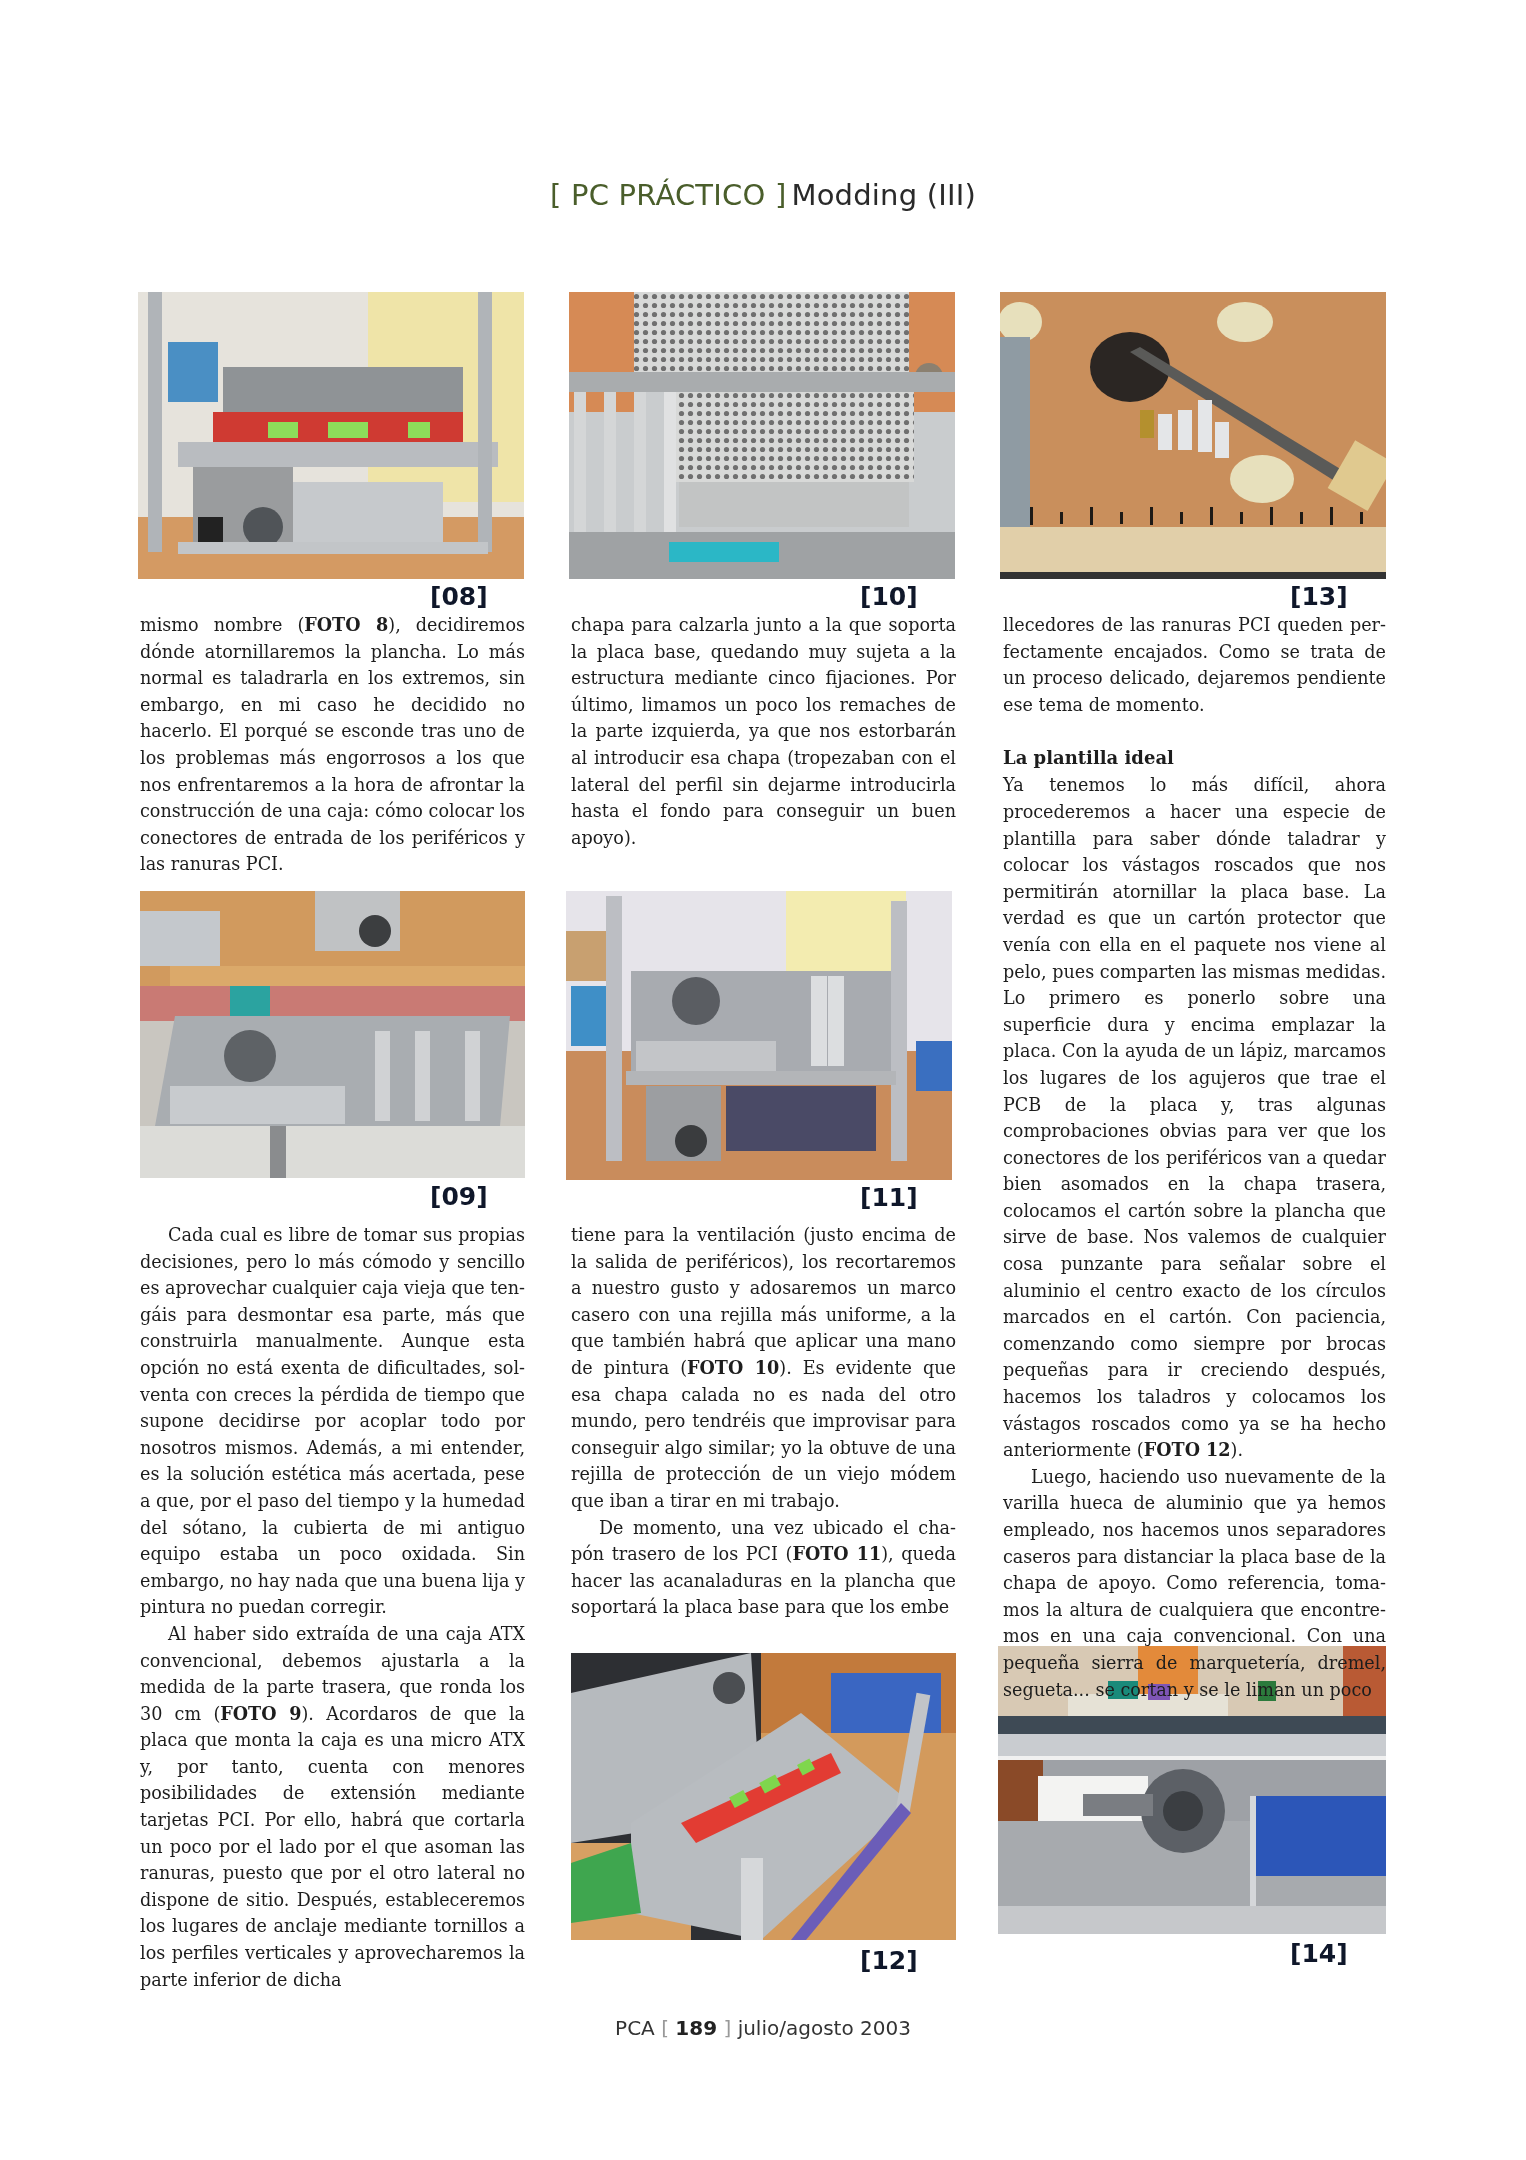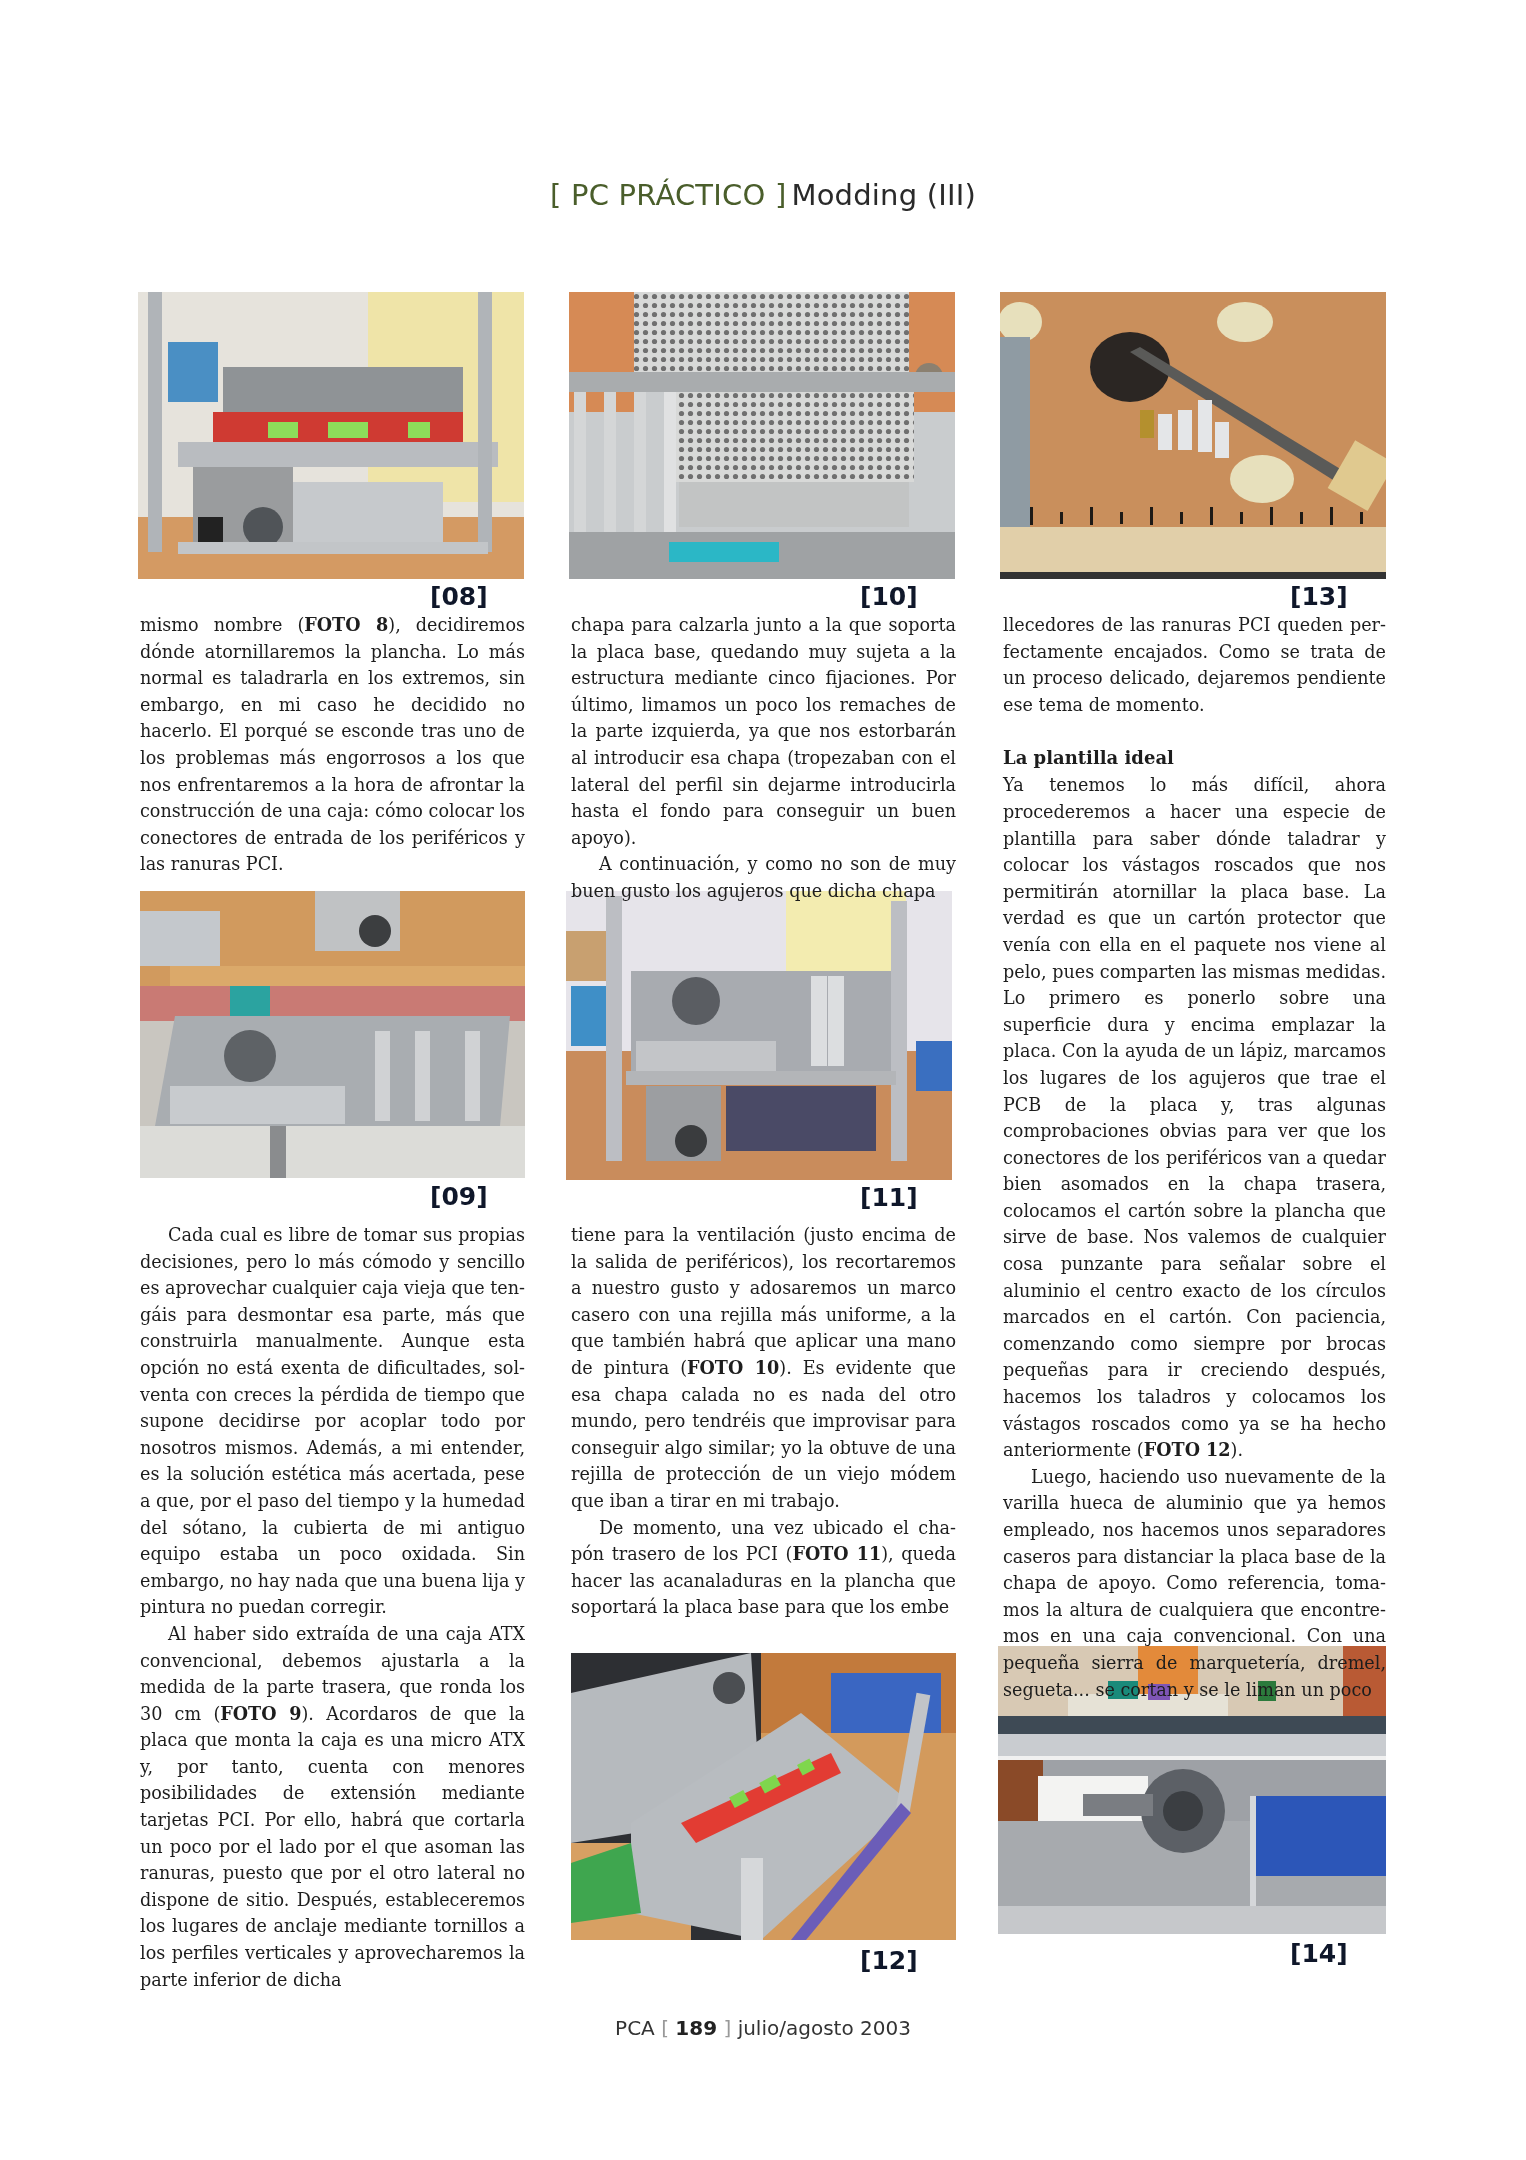--- a/index.html
+++ b/index.html
@@ -210,21 +210,20 @@
 <div class="col" style="left:140px;top:612px;width:385px;">
   <p><span>mismo nombre (</span><b>FOTO 8</b><span>), decidiremos dónde atornillaremos la plancha. Lo más normal es taladrarla en los extremos, sin embargo, en mi caso he decidido no hacerlo. El porqué se esconde tras uno de los problemas más engorrosos a los que nos enfrentaremos a la hora de afrontar la construcción de una caja: cómo colocar los conectores de entrada de los periféri­cos y las ranuras PCI.</span></p>
 </div>
 <div class="col" style="left:140px;top:1222px;width:385px;">
   <p class="ind">Cada cual es libre de tomar sus propias decisiones, pero lo más cómodo y sencillo es aprovechar cualquier caja vieja que ten­gáis para desmontar esa parte, más que construirla manualmente. Aunque esta opción no está exenta de dificultades, sol­venta con creces la pérdida de tiempo que supone decidirse por acoplar todo por nosotros mismos. Además, a mi entender, es la solución estética más acertada, pese a que, por el paso del tiempo y la hume­dad del sótano, la cubierta de mi antiguo equipo estaba un poco oxidada. Sin embargo, no hay nada que una buena lija y pintura no puedan corregir.</p>
   <p class="ind"><span>Al haber sido extraída de una caja ATX convencional, debemos ajustarla a la medi­da de la parte trasera, que ronda los 30 cm (</span><b>FOTO 9</b><span>). Acordaros de que la placa que monta la caja es una micro ATX y, por tanto, cuenta con menores posibilidades de extensión mediante tarjetas PCI. Por ello, habrá que cortarla un poco por el lado por el que asoman las ranuras, puesto que por el otro lateral no dispone de sitio. Después, estableceremos los lugares de anclaje mediante tornillos a los perfiles verticales y aprovecharemos la parte inferior de dicha</span></p>
 </div>
 
 <div class="col" style="left:571px;top:612px;width:385px;">
   <p>chapa para calzarla junto a la que soporta la placa base, quedando muy sujeta a la estruc­tura mediante cinco fijaciones. Por último, limamos un poco los remaches de la parte izquierda, ya que nos estorbarán al introdu­cir esa chapa (tropezaban con el lateral del perfil sin dejarme introducirla hasta el fondo para conseguir un buen apoyo).</p>
-  <p class="ind">A continuación, y como no son de muy buen gusto los agujeros que dicha chapa</p>
 </div>
 <div class="col" style="left:571px;top:1222px;width:385px;">
   <p><span>tiene para la ventilación (justo encima de la salida de periféricos), los recortaremos a nuestro gusto y adosaremos un marco casero con una rejilla más uniforme, a la que también habrá que aplicar una mano de pintura (</span><b>FOTO 10</b><span>). Es evidente que esa chapa calada no es nada del otro mundo, pero tendréis que improvisar para conseguir algo similar; yo la obtuve de una rejilla de protección de un viejo módem que iban a tirar en mi trabajo.</span></p>
   <p class="ind"><span>De momento, una vez ubicado el cha­pón trasero de los PCI (</span><b>FOTO 11</b><span>), queda hacer las acanaladuras en la plancha que soportará la placa base para que los embe­</span></p>
 </div>
 
 <div class="col" style="left:1003px;top:612px;width:383px;">
   <p>llecedores de las ranuras PCI queden per­fectamente encajados. Como se trata de un proceso delicado, dejaremos pendiente ese tema de momento.</p>
   <h2 style="margin-top:26px;">La plantilla ideal</h2>
   <p><span>Ya tenemos lo más difícil, ahora procedere­mos a hacer una especie de plantilla para saber dónde taladrar y colocar los vástagos roscados que nos permitirán atornillar la placa base. La verdad es que un cartón pro­tector que venía con ella en el paquete nos viene al pelo, pues comparten las mismas medidas. Lo primero es ponerlo sobre una superficie dura y encima emplazar la placa. Con la ayuda de un lápiz, marcamos los lugares de los agujeros que trae el PCB de la placa y, tras algunas comprobaciones obvias para ver que los conectores de los periféricos van a quedar bien asomados en la chapa tra­sera, colocamos el cartón sobre la plancha que sirve de base. Nos valemos de cualquier cosa punzante para señalar sobre el alumi­nio el centro exacto de los círculos marcados en el cartón. Con paciencia, comenzando como siempre por brocas pequeñas para ir creciendo después, hacemos los taladros y colocamos los vástagos roscados como ya se ha hecho anteriormente (</span><b>FOTO 12</b><span>).</span></p>

